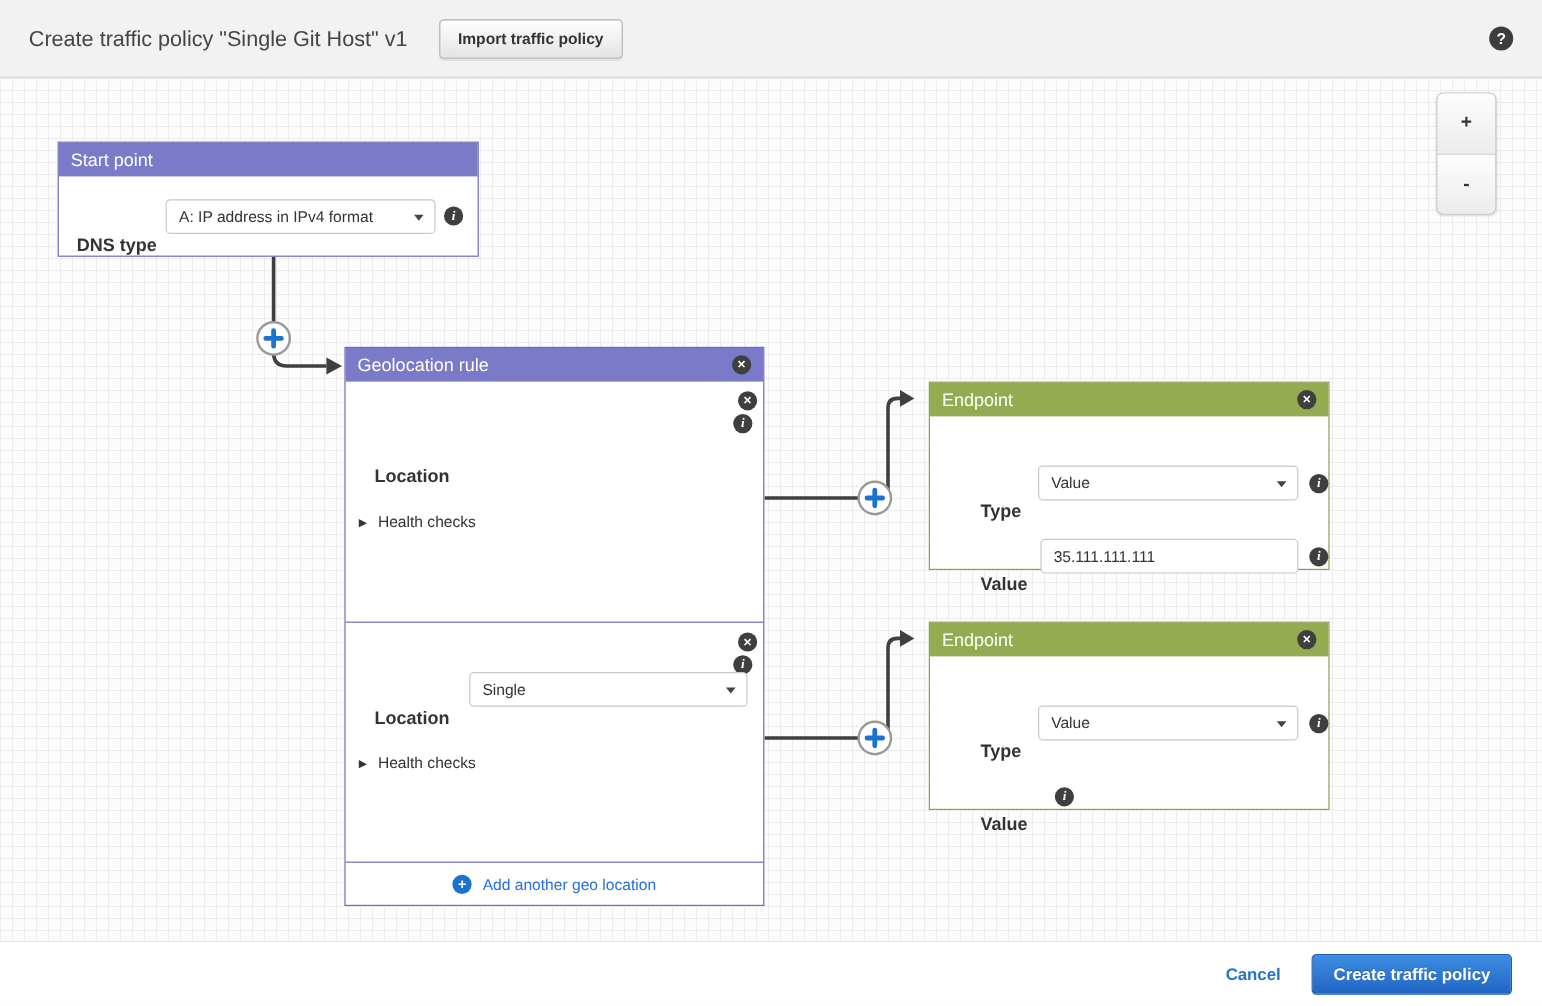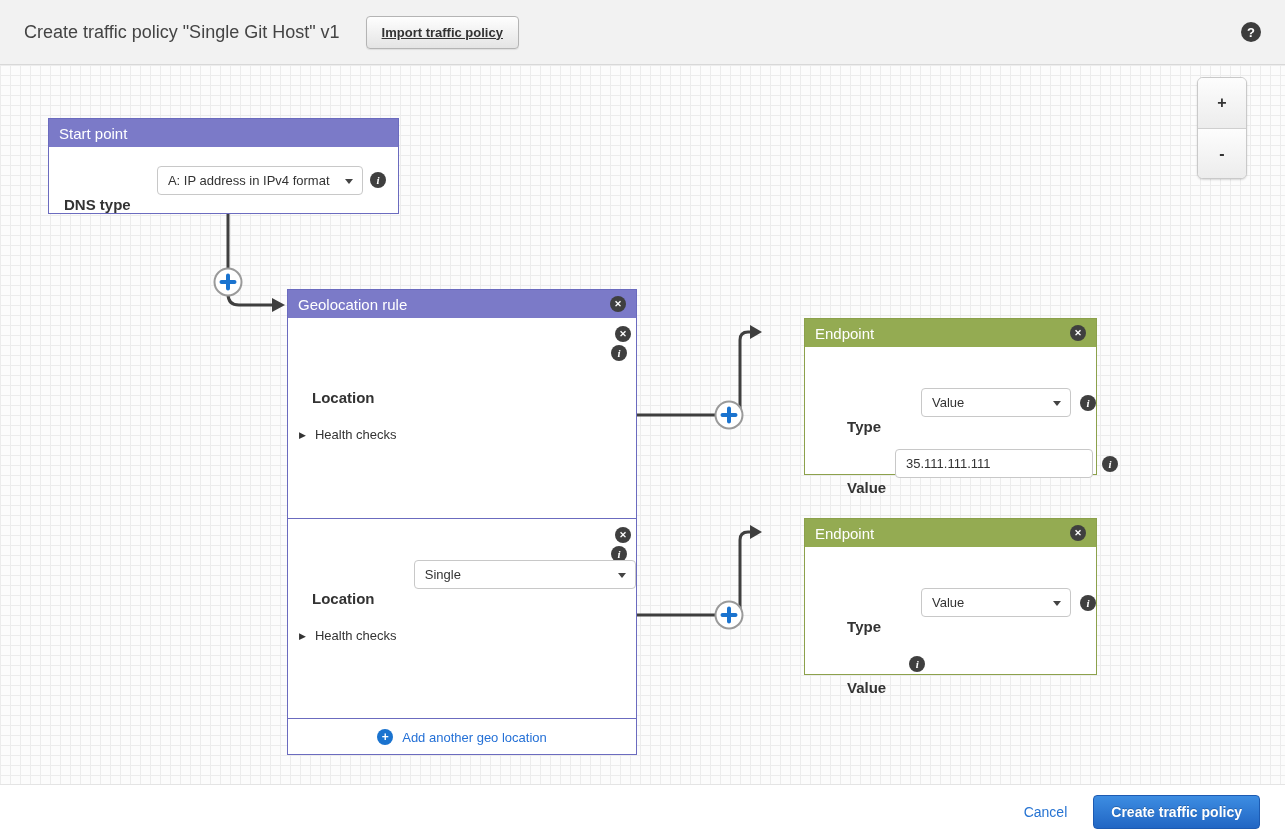--- a/index.html
+++ b/index.html
@@ -6,21 +6,21 @@
   html,body { width:1285px; height:838px; overflow:hidden; }
   body { font-family:"Liberation Sans", sans-serif; background:#fff; }
 
   
   .topbar { height:65px; background:#f2f2f2; border-bottom:1px solid #d8d8d8;
             display:flex; align-items:center; padding:0 24px; }
   .topbar-title { font-size:18px; color:#444; margin-right:26px; }
   .btn-gray { padding:8px 15px; border:1px solid #b4b4b4; border-radius:4px;
               background:linear-gradient(#fefefe,#e4e4e4); font-weight:bold;
               font-size:13px; color:#333; cursor:pointer;
-              box-shadow:0 1px 1px rgba(0,0,0,.08); font-family:inherit;text-decoration:underline; }
+              box-shadow:0 1px 1px rgba(0,0,0,.08); font-family:inherit; }
   .help-circle { margin-left:auto; width:20px; height:20px; border-radius:50%;
                  background:#3d3d3d; color:#fff; display:flex; align-items:center;
                  justify-content:center; font-size:13px; font-weight:bold; }
 
   
   .canvas { position:relative; height:719px; background-color:#fcfcfc;
             background-image:
               linear-gradient(to right, #ececec 1px, transparent 1px),
               linear-gradient(to bottom, #ececec 1px, transparent 1px);
             background-size:10px 10px; overflow:hidden; }
@@ -47,21 +47,21 @@
 
   .close-icon { width:16px; height:16px; border-radius:50%; background:#3f3f3f;
                 color:#fff; display:inline-flex; align-items:center; justify-content:center;
                 font-size:9px; font-weight:bold; cursor:pointer; line-height:1; }
   .info-icon { width:16px; height:16px; border-radius:50%; background:#3f3f3f;
                color:#fff; display:inline-flex; align-items:center; justify-content:center;
                font:bold italic 11px "Liberation Serif", serif; flex:0 0 16px; }
 
   .dropdown { position:relative; width:232px; height:29px; border:1px solid #c8c8c8;
               border-radius:4px; background:#fff; display:flex; align-items:center;
-              padding:0 22px 0 10px; font-size:13px; color:#333; cursor:pointer;margin-left:26px; }
+              padding:0 22px 0 10px; font-size:13px; color:#333; cursor:pointer; }
   .caret { position:absolute; right:9px; top:12px; width:0; height:0;
            border-left:4px solid transparent; border-right:4px solid transparent;
            border-top:5px solid #444; }
 
   .text-input { width:232px; height:29px; border:1px solid #c8c8c8; border-radius:4px;
                 font-size:13px; color:#333; padding:0 10px; font-family:Liberation Sans, sans-serif; outline:none; }
   .text-input.focused { border:1px solid #3ea6e8; box-shadow:0 0 6px rgba(42,166,255,.8); }
 
   .bold-label { font-weight:bold; font-size:15px; color:#333;margin-top:48px; }
 
@@ -82,35 +82,35 @@
   .hc-row { display:flex; align-items:center; margin:21px 0 0 11px; font-size:13px; color:#333; cursor:pointer; }
   .hc-tri { font-size:9px; color:#333; margin-right:9px; }
   .geo-footer { height:37px; border-top:1px solid #6b6bbf; display:flex; align-items:center;
                 justify-content:center; gap:9px; cursor:pointer; }
   .plus-badge { width:16px; height:16px; border-radius:50%; background:#1a73cf; color:#fff;
                 display:inline-flex; align-items:center; justify-content:center;
                 font-size:12px; font-weight:bold; line-height:1; }
   .geo-footer-label { font-size:13px; color:#2470d6; }
 
   
-  .endpoint { width:293px; height:157px; left:804px; }
+  .endpoint { width:334px; height:157px; left:774px; }
   .endpoint-1 { top:253px; }
   .endpoint-2 { top:453px; }
   .ep-body { position:relative; height:128px; }
   .ep-row { position:absolute; left:0; right:0; display:flex; align-items:center; padding-left:42px; }
   .ep-row-type  { top:23px; }
   .ep-row-value { top:84px; }
   .ep-row .bold-label { min-width:34px; text-align:right; margin-right:14px; }
   .ep-row .info-icon { margin-left:9px; }
 
   
   .footer { height:54px; background:#fff; border-top:1px solid #e4e4e4;
             display:flex; align-items:center; justify-content:flex-end;
             padding-right:25px; gap:26px; }
-  .cancel-link { color:#2673d2; font-size:14px; font-weight:normal; text-decoration:none; cursor:pointer; }
+  .cancel-link { color:#2673d2; font-size:14px; font-weight:bold; text-decoration:none; cursor:pointer; }
   .btn-primary { background:linear-gradient(#3d8de2,#2166c4); border:1px solid #1d5bb2;
                  border-radius:4px; color:#fff; font-weight:bold; font-size:14px;
                  padding:8px 17px; cursor:pointer; font-family:Liberation Sans, sans-serif;
                  text-shadow:0 -1px 0 rgba(0,0,0,.2); }
 </style>
 </head>
 <body>
 
 <div class="topbar">
   <div class="topbar-title">Create traffic policy "Single Git Host" v1</div>

